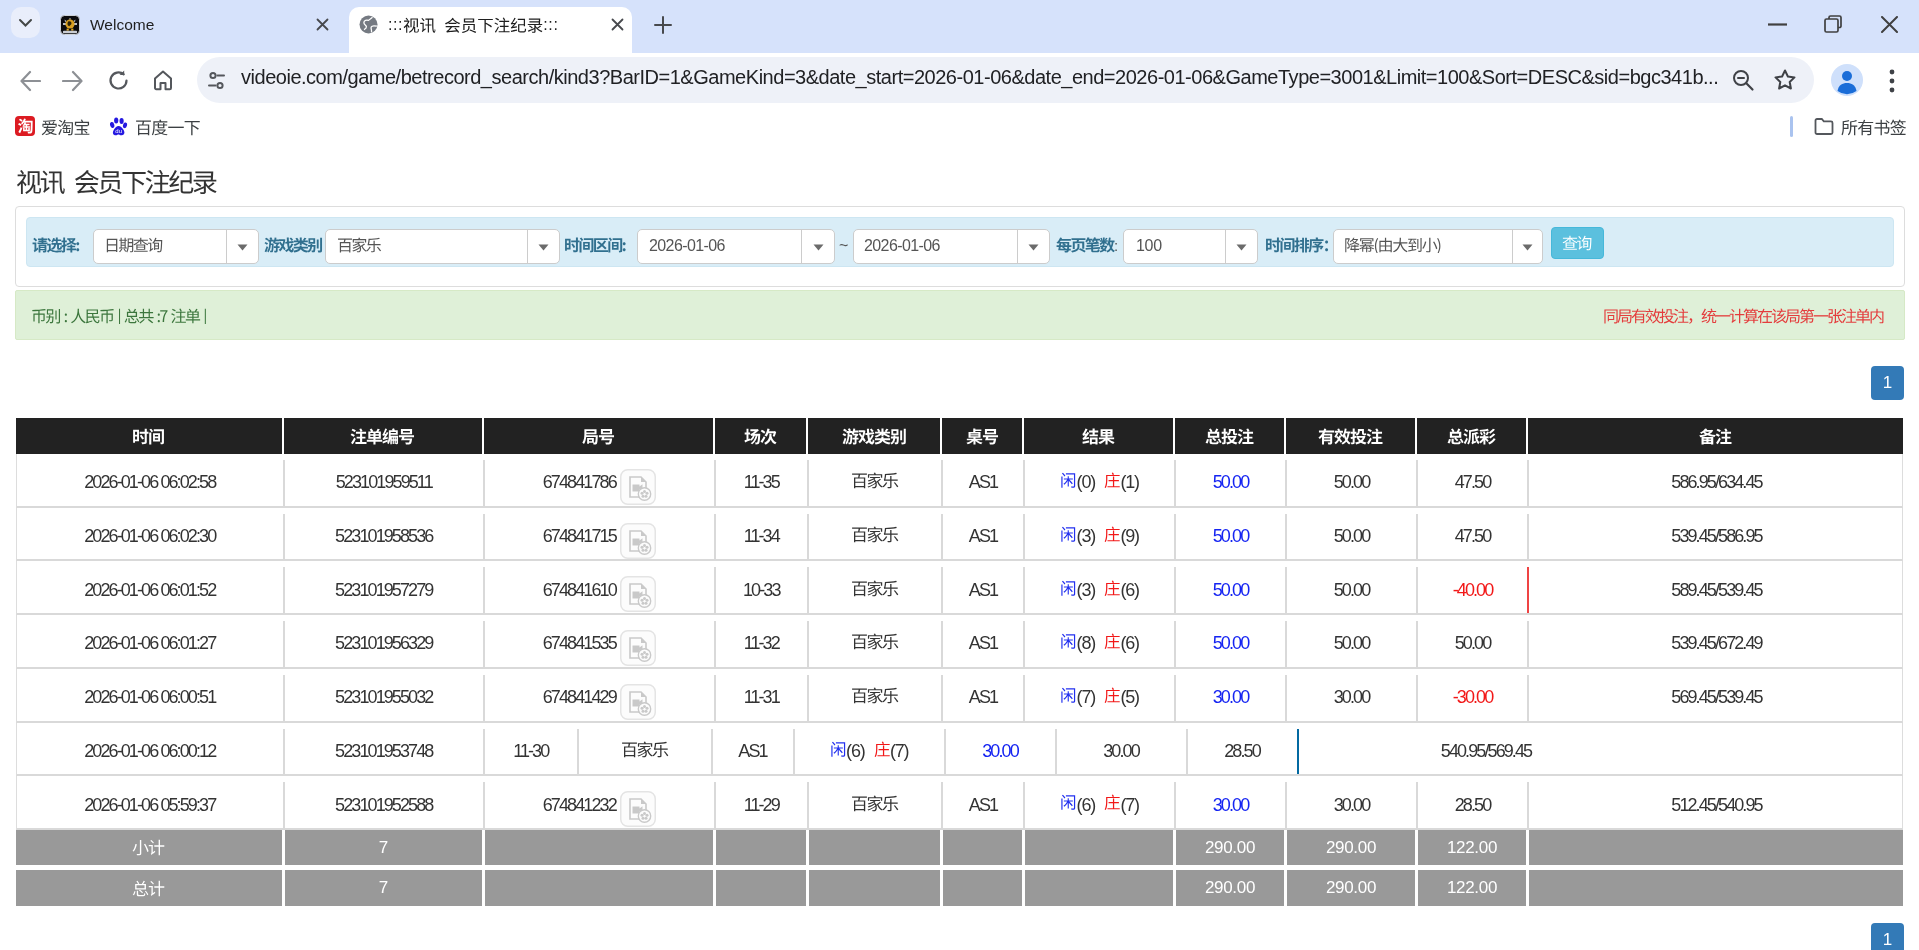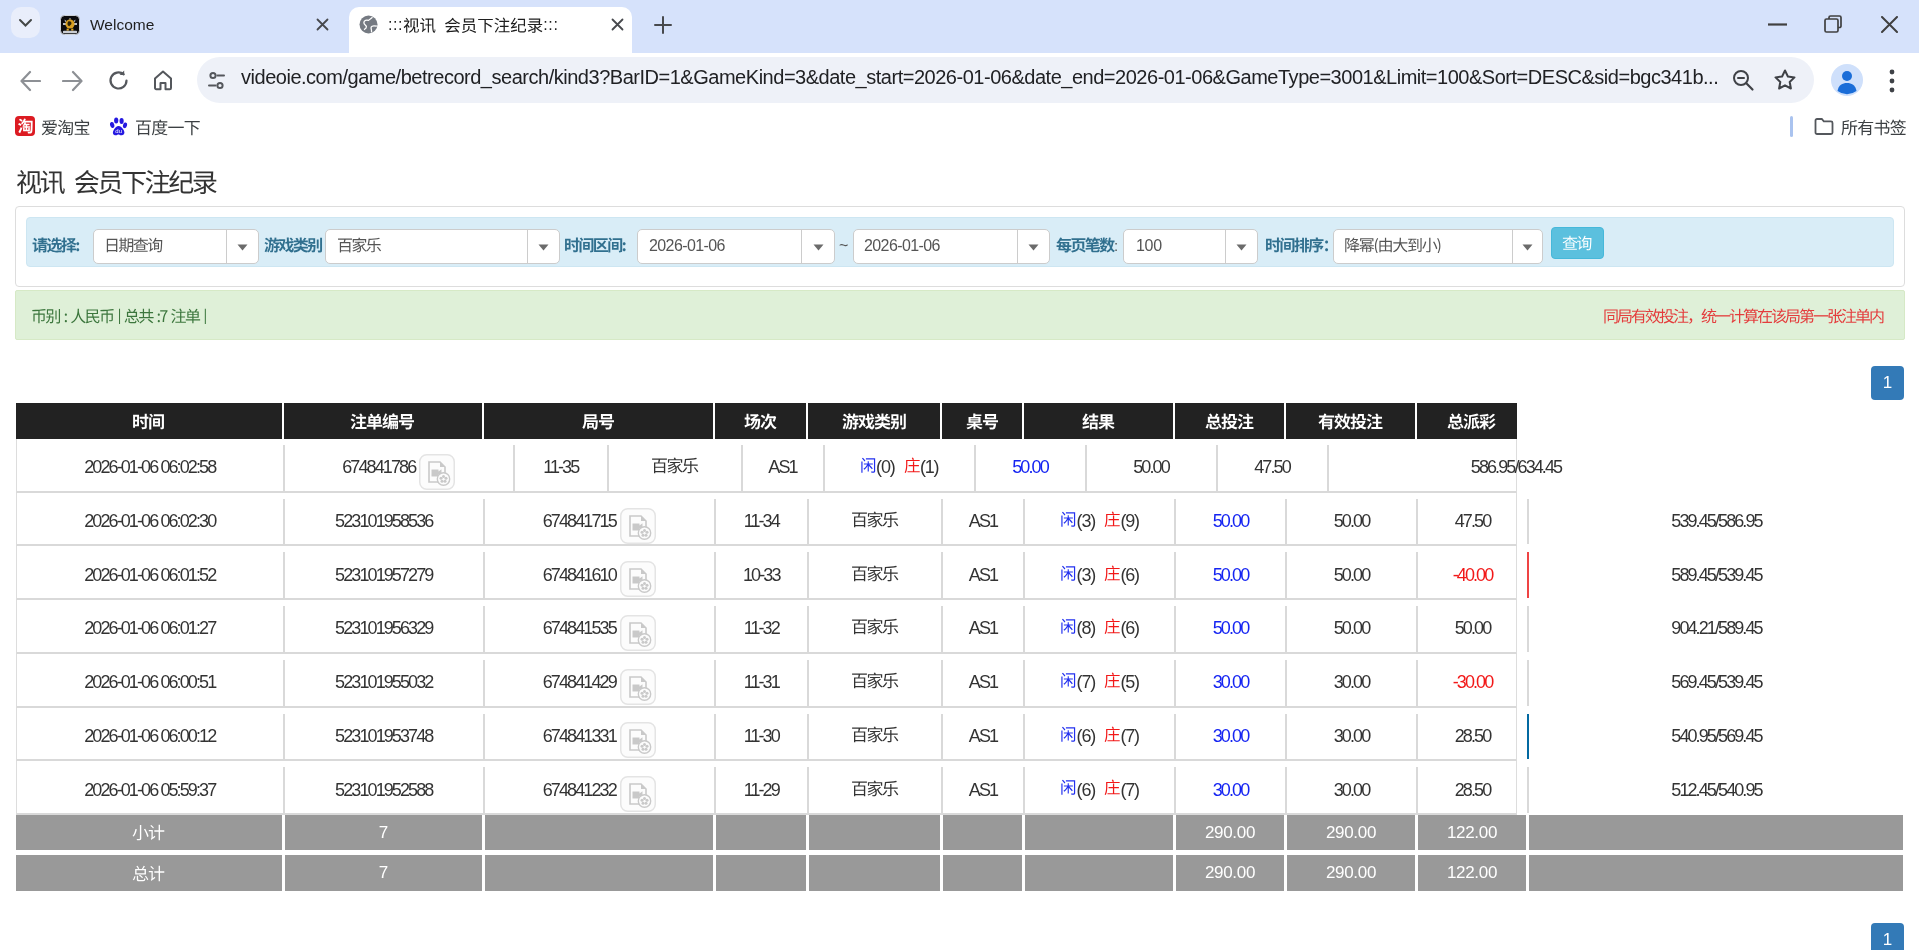--- a/index.html
+++ b/index.html
@@ -279,21 +279,21 @@
       <use href="#gR8be5" x="10500"></use>
       <use href="#gR5c40" x="11375"></use>
       <use href="#gR7b2c" x="12250"></use>
       <use href="#gR4e00" x="13125"></use>
       <use href="#gR5f20" x="14000"></use>
       <use href="#gR6ce8" x="14875"></use>
       <use href="#gR5355" x="15750"></use>
       <use href="#gR5185" x="16625"></use>
     </svg></div>
 <div class="abs" style="left:1871px;top:366px;width:33px;height:34px;background:#337ab7;border-radius:4px;color:#fff;font-size:17px;text-align:center;line-height:34px">1</div>
-<div class="abs" style="left:16px;top:403px;width:1501px">
+<div class="abs" style="left:16px;top:418px;width:1887px">
     <div style="display:flex;height:36px;background:#222;align-items:center">
       <div style="width:265.5px;text-align:center;flex-shrink:0;align-self:stretch;display:flex;align-items:center;justify-content:center">
         <svg style="width:33.0px;height:17px;" viewBox="0 0 1941 1000" fill="#fff">
           <use href="#gB65f6" x="0"></use>
           <use href="#gB95f4" x="941"></use>
         </svg>
       </div>
       <div style="width:200.5px;border-left:2px solid #fff;text-align:center;flex-shrink:0;align-self:stretch;display:flex;align-items:center;justify-content:center">
         <svg style="width:65.0px;height:17px;" viewBox="0 0 3823 1000" fill="#fff">
           <use href="#gB6ce8" x="0"></use>
@@ -358,20 +358,21 @@
       </div>
       <div style="width:377px;border-left:2px solid #fff;text-align:center;flex-shrink:0;align-self:stretch;display:flex;align-items:center;justify-content:center">
         <svg style="width:33.0px;height:17px;" viewBox="0 0 1941 1000" fill="#fff">
           <use href="#gB5907" x="0"></use>
           <use href="#gB6ce8" x="941"></use>
         </svg>
       </div>
     </div>
     <div style="display:flex;height:53.71px;border-bottom:2px solid #d9d9d9;border-left:1px solid #ddd;border-right:1px solid #ddd;align-items:center;font-size:18px;color:#333;letter-spacing:-1.9px;padding-top:6px">
       <div style="width:265.5px;align-self:stretch;display:flex;align-items:center;justify-content:center;flex-shrink:0;overflow:hidden">2026-01-06 06:02:58</div>
+      <div style="width:200.5px;border-left:2px solid #d9d9d9;align-self:stretch;display:flex;align-items:center;justify-content:center;flex-shrink:0;overflow:hidden">523101959511</div>
       <div style="width:230.5px;border-left:2px solid #d9d9d9;align-self:stretch;display:flex;align-items:center;justify-content:center;flex-shrink:0;overflow:hidden">
         <span>674841786</span>
         <span style="display:inline-block;width:4px"></span>
         <svg style="width:36px;height:36px;flex-shrink:0;margin-top:8px" viewBox="0 0 36 36">
           <rect x="0.75" y="0.75" width="34.5" height="34.5" rx="7" fill="#fcfcfc" stroke="#e4e4e4" stroke-width="1.5"></rect>
           <path d="M10 8 h11 l5 5 v15 h-16z" fill="none" stroke="#c9c9c9" stroke-width="1.6"></path>
           <path d="M21 8 v5 h5z" fill="#c9c9c9"></path>
           <path d="M12.5 15.5 h7 v2 l3-2.2 v7 l-3-2.2 v2.4 h-7z" fill="#c9c9c9"></path>
           <circle cx="24.5" cy="25" r="6.2" fill="#fcfcfc" stroke="#c9c9c9" stroke-width="1.4"></circle>
           <circle cx="24.5" cy="22.4" r="1.5" fill="#c9c9c9"></circle>
@@ -545,21 +546,21 @@
         </svg>
         <span style="letter-spacing:-1.2px">(6)</span>
       </div>
       <div style="width:111px;border-left:2px solid #d9d9d9;align-self:stretch;display:flex;align-items:center;justify-content:center;flex-shrink:0;overflow:hidden">
         <span style="color:#1524f2">50.00</span>
       </div>
       <div style="width:131px;border-left:2px solid #d9d9d9;align-self:stretch;display:flex;align-items:center;justify-content:center;flex-shrink:0;overflow:hidden">50.00</div>
       <div style="width:111px;border-left:2px solid #d9d9d9;align-self:stretch;display:flex;align-items:center;justify-content:center;flex-shrink:0;overflow:hidden">
         <span style="color:#333">50.00</span>
       </div>
-      <div style="width:377px;border-left:2px solid #d9d9d9;align-self:stretch;display:flex;align-items:center;justify-content:center;flex-shrink:0;overflow:hidden">904.21/589.45</div>
+      <div style="width:377px;border-left:2px solid #d9d9d9;align-self:stretch;display:flex;align-items:center;justify-content:center;flex-shrink:0;overflow:hidden">539.45/672.49</div>
     </div>
     <div style="display:flex;height:53.71px;border-bottom:2px solid #d9d9d9;border-left:1px solid #ddd;border-right:1px solid #ddd;align-items:center;font-size:18px;color:#333;letter-spacing:-1.9px;padding-top:6px">
       <div style="width:265.5px;align-self:stretch;display:flex;align-items:center;justify-content:center;flex-shrink:0;overflow:hidden">2026-01-06 06:00:51</div>
       <div style="width:200.5px;border-left:2px solid #d9d9d9;align-self:stretch;display:flex;align-items:center;justify-content:center;flex-shrink:0;overflow:hidden">523101955032</div>
       <div style="width:230.5px;border-left:2px solid #d9d9d9;align-self:stretch;display:flex;align-items:center;justify-content:center;flex-shrink:0;overflow:hidden">
         <span>674841429</span>
         <span style="display:inline-block;width:4px"></span>
         <svg style="width:36px;height:36px;flex-shrink:0;margin-top:8px" viewBox="0 0 36 36">
           <rect x="0.75" y="0.75" width="34.5" height="34.5" rx="7" fill="#fcfcfc" stroke="#e4e4e4" stroke-width="1.5"></rect>
           <path d="M10 8 h11 l5 5 v15 h-16z" fill="none" stroke="#c9c9c9" stroke-width="1.6"></path>
@@ -598,36 +599,20 @@
       </div>
       <div style="width:131px;border-left:2px solid #d9d9d9;align-self:stretch;display:flex;align-items:center;justify-content:center;flex-shrink:0;overflow:hidden">30.00</div>
       <div style="width:111px;border-left:2px solid #d9d9d9;align-self:stretch;display:flex;align-items:center;justify-content:center;flex-shrink:0;overflow:hidden">
         <span style="color:#f21818">-30.00</span>
       </div>
       <div style="width:377px;border-left:2px solid #d9d9d9;align-self:stretch;display:flex;align-items:center;justify-content:center;flex-shrink:0;overflow:hidden">569.45/539.45</div>
     </div>
     <div style="display:flex;height:53.71px;border-bottom:2px solid #d9d9d9;border-left:1px solid #ddd;border-right:1px solid #ddd;align-items:center;font-size:18px;color:#333;letter-spacing:-1.9px;padding-top:6px">
       <div style="width:265.5px;align-self:stretch;display:flex;align-items:center;justify-content:center;flex-shrink:0;overflow:hidden">2026-01-06 06:00:12</div>
       <div style="width:200.5px;border-left:2px solid #d9d9d9;align-self:stretch;display:flex;align-items:center;justify-content:center;flex-shrink:0;overflow:hidden">523101953748</div>
-      <div style="width:230.5px;border-left:2px solid #d9d9d9;align-self:stretch;display:flex;align-items:center;justify-content:center;flex-shrink:0;overflow:hidden">
-        <span>674841331</span>
-        <span style="display:inline-block;width:4px"></span>
-        <svg style="width:36px;height:36px;flex-shrink:0;margin-top:8px" viewBox="0 0 36 36">
-          <rect x="0.75" y="0.75" width="34.5" height="34.5" rx="7" fill="#fcfcfc" stroke="#e4e4e4" stroke-width="1.5"></rect>
-          <path d="M10 8 h11 l5 5 v15 h-16z" fill="none" stroke="#c9c9c9" stroke-width="1.6"></path>
-          <path d="M21 8 v5 h5z" fill="#c9c9c9"></path>
-          <path d="M12.5 15.5 h7 v2 l3-2.2 v7 l-3-2.2 v2.4 h-7z" fill="#c9c9c9"></path>
-          <circle cx="24.5" cy="25" r="6.2" fill="#fcfcfc" stroke="#c9c9c9" stroke-width="1.4"></circle>
-          <circle cx="24.5" cy="22.4" r="1.5" fill="#c9c9c9"></circle>
-          <circle cx="22" cy="24.3" r="1.5" fill="#c9c9c9"></circle>
-          <circle cx="27" cy="24.3" r="1.5" fill="#c9c9c9"></circle>
-          <circle cx="23" cy="27.2" r="1.5" fill="#c9c9c9"></circle>
-          <circle cx="26" cy="27.2" r="1.5" fill="#c9c9c9"></circle>
-        </svg>
-      </div>
       <div style="width:93.5px;border-left:2px solid #d9d9d9;align-self:stretch;display:flex;align-items:center;justify-content:center;flex-shrink:0;overflow:hidden">11-30</div>
       <div style="width:134px;border-left:2px solid #d9d9d9;align-self:stretch;display:flex;align-items:center;justify-content:center;flex-shrink:0;overflow:hidden">
         <svg style="width:48.0px;height:17px;margin-bottom:4px" viewBox="0 0 2824 1000" fill="#333">
           <use href="#gR767e" x="0"></use>
           <use href="#gR5bb6" x="912"></use>
           <use href="#gR4e50" x="1824"></use>
         </svg>
       </div>
       <div style="width:82px;border-left:2px solid #d9d9d9;align-self:stretch;display:flex;align-items:center;justify-content:center;flex-shrink:0;overflow:hidden">AS1</div>
       <div style="width:151px;border-left:2px solid #d9d9d9;align-self:stretch;display:flex;align-items:center;justify-content:center;flex-shrink:0;overflow:hidden">

